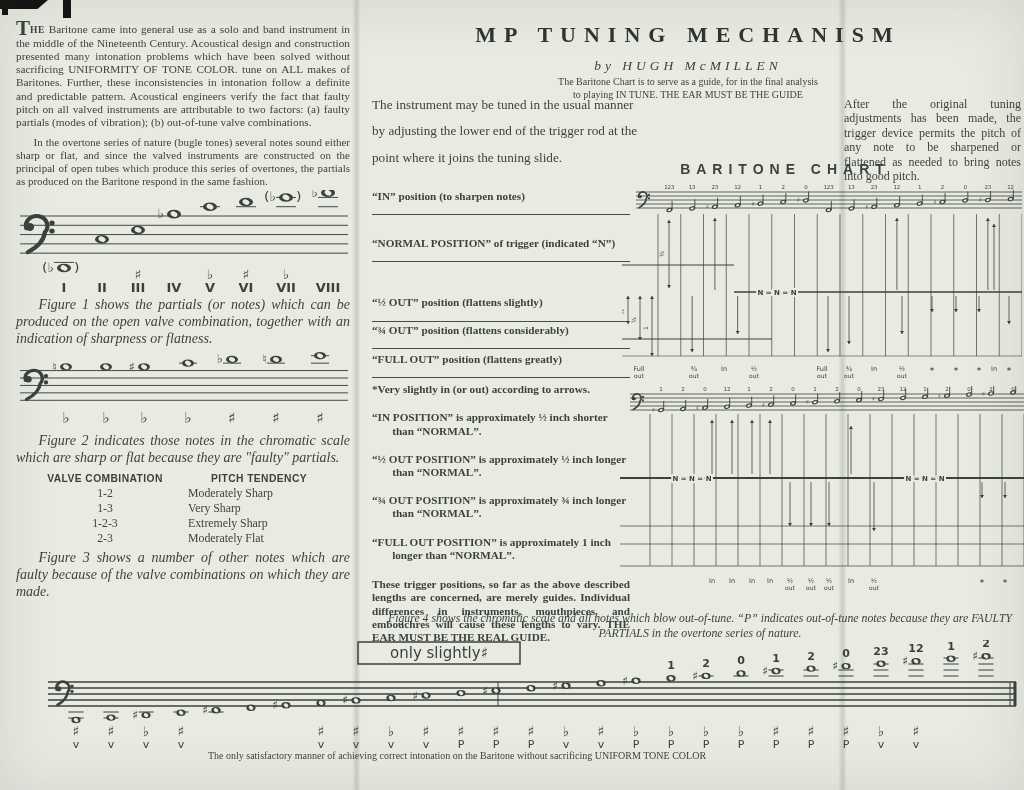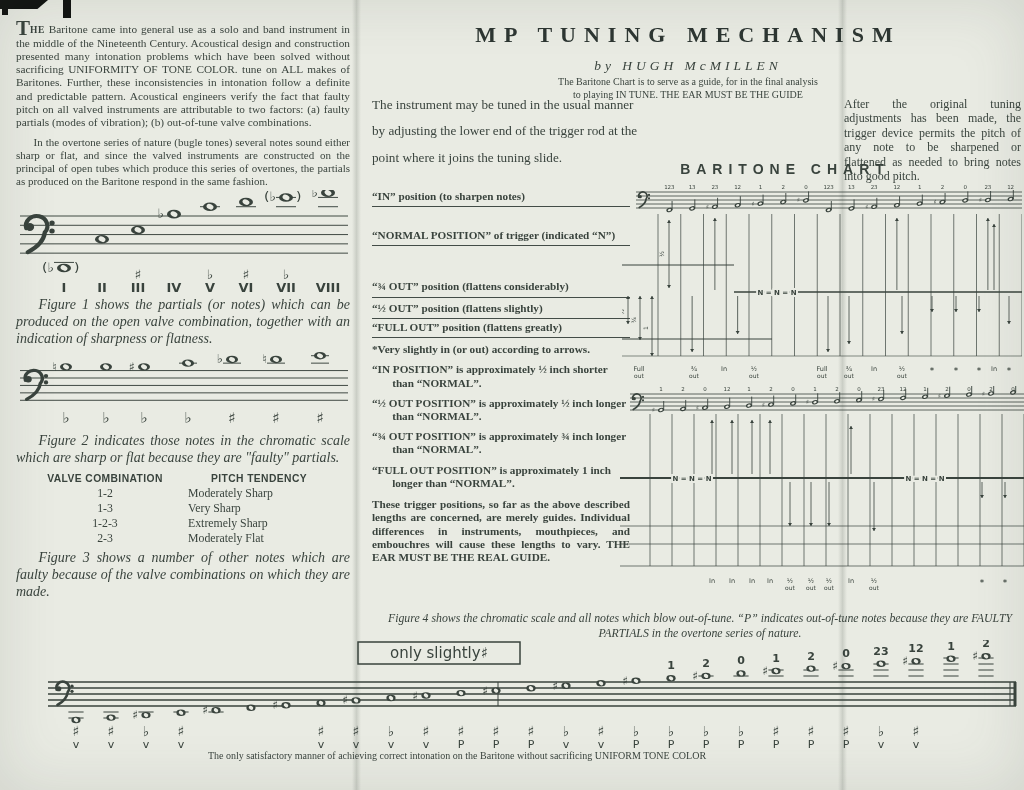--- a/index.html
+++ b/index.html
@@ -36,21 +36,21 @@
        font-size:10px;line-height:1.25;}
   .intro-left{position:absolute;left:372px;top:92px;width:272px;font-size:13.2px;line-height:2.0;}
   .intro-right{position:absolute;left:844px;top:97px;width:177px;font-size:12px;
        line-height:1.2;text-align:justify;}
   .chart-heading{position:absolute;left:600px;top:161px;width:370px;text-align:center;
        font-family:"Liberation Sans",sans-serif;font-weight:bold;font-size:14px;letter-spacing:6px;}
 
   
   .trigger{position:absolute;left:372px;top:190px;width:258px;font-size:11.2px;
        line-height:1.18;font-weight:bold;}
-  .t-item{padding:0 0 3px 1.8em;text-indent:-1.8em;}
+  .t-item{padding:0 0 11px 1.8em;text-indent:-1.8em;}
   .t-rule{border-bottom:1.3px solid #434c47;}
   .t-close{margin-top:5px;text-align:justify;}
 
   .fig4cap{position:absolute;left:385px;top:599px;width:630px;text-align:center;
        font-style:italic;font-size:11.8px;line-height:1.3;}
   .footer{position:absolute;left:0;top:749px;width:914px;text-align:center;
        font-size:10px;line-height:1.3;}
   .chartsvg{position:absolute;}
   svg text{font-family:"DejaVu Sans",sans-serif;}
 </style>
@@ -198,22 +198,22 @@
     <div>The Baritone Chart is to serve as a guide, for in the final analysis</div>
     <div>to playing IN TUNE.  THE EAR MUST BE THE GUIDE</div>
   </div>
   <div class="intro-left">The instrument may be tuned in the usual manner by adjusting the lower end of the trigger rod at the point where it joins the tuning slide.</div>
   <div class="intro-right">After the original tuning adjustments has been made, the trigger device permits the pitch of any note to be sharpened or flattened as needed to bring notes into good pitch.</div>
   <div class="chart-heading">BARITONE CHART</div>
 
   <div class="trigger" id="trigger">
       <div class="t-item t-rule" style="margin-bottom: 22px;">“IN” position (to sharpen notes)</div>
       <div class="t-item t-rule" style="margin-bottom: 34px;">“NORMAL POSITION” of trigger (indicated “N”)</div>
+      <div class="t-item t-rule" style="margin-bottom: 2px;">“½ OUT” position (flattens slightly)</div>
       <div class="t-item t-rule" style="margin-bottom: 4px;">“¾ OUT” position (flattens considerably)</div>
-      <div class="t-item t-rule" style="margin-bottom: 2px;">“½ OUT” position (flattens slightly)</div>
       <div class="t-item t-rule" style="margin-bottom: 5px;">“FULL OUT” position (flattens greatly)</div>
       <div class="t-item" style="margin-bottom: 4px;">*Very slightly in (or out) according to arrows.</div>
       <div class="t-item" style="margin-bottom: 4px;">“IN POSITION” is approximately ½ inch shorter than “NORMAL”.</div>
       <div class="t-item" style="margin-bottom: 4px;">“½ OUT POSITION” is approximately ½ inch longer than “NORMAL”.</div>
       <div class="t-item" style="margin-bottom: 4px;">“¾ OUT POSITION” is approximately ¾ inch longer than “NORMAL”.</div>
       <div class="t-item" style="margin-bottom: 5px;">“FULL OUT POSITION” is approximately 1 inch longer than “NORMAL”.</div>
       <div class="t-close">These trigger positions, so far as the above described lengths are concerned, are merely guides. Individual differences in instruments, mouthpieces, and embouchres will cause these lengths to vary.  THE EAR MUST BE THE REAL GUIDE.</div>
     </div>
 
   <svg id="chart1" class="chartsvg" style="left:622px;top:184px;" width="400" height="202" viewBox="0 0 400 202">

